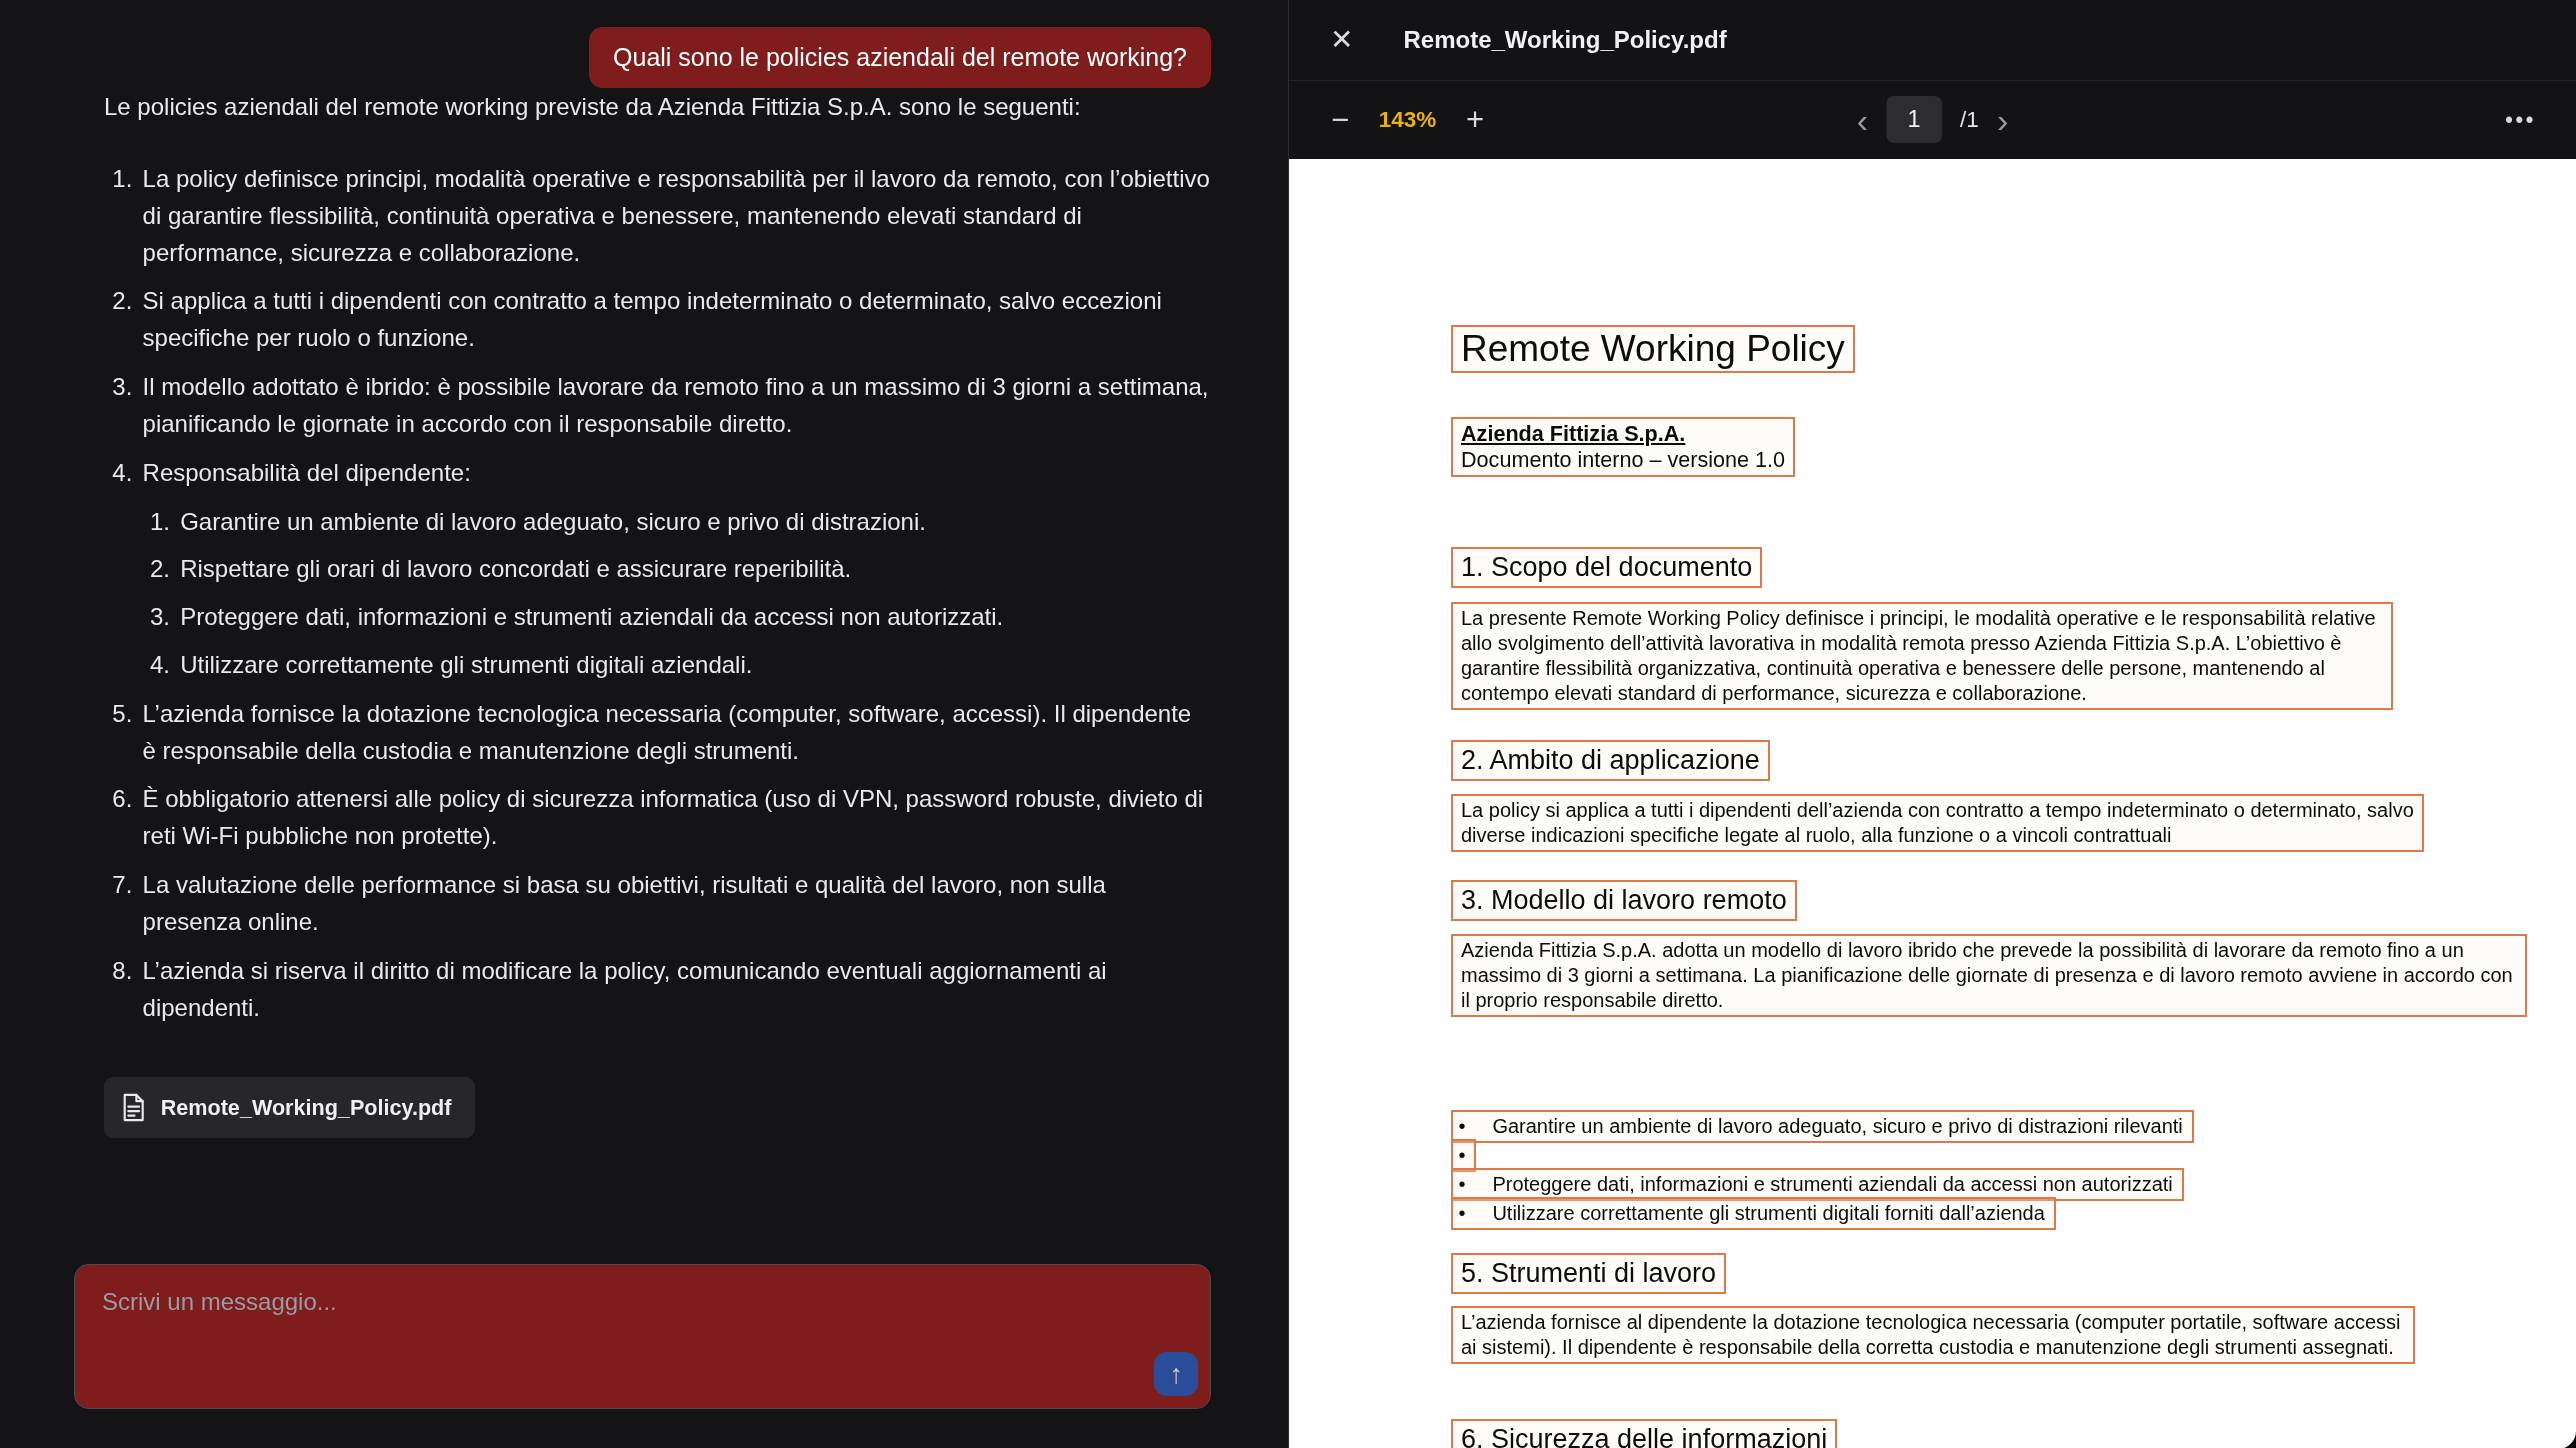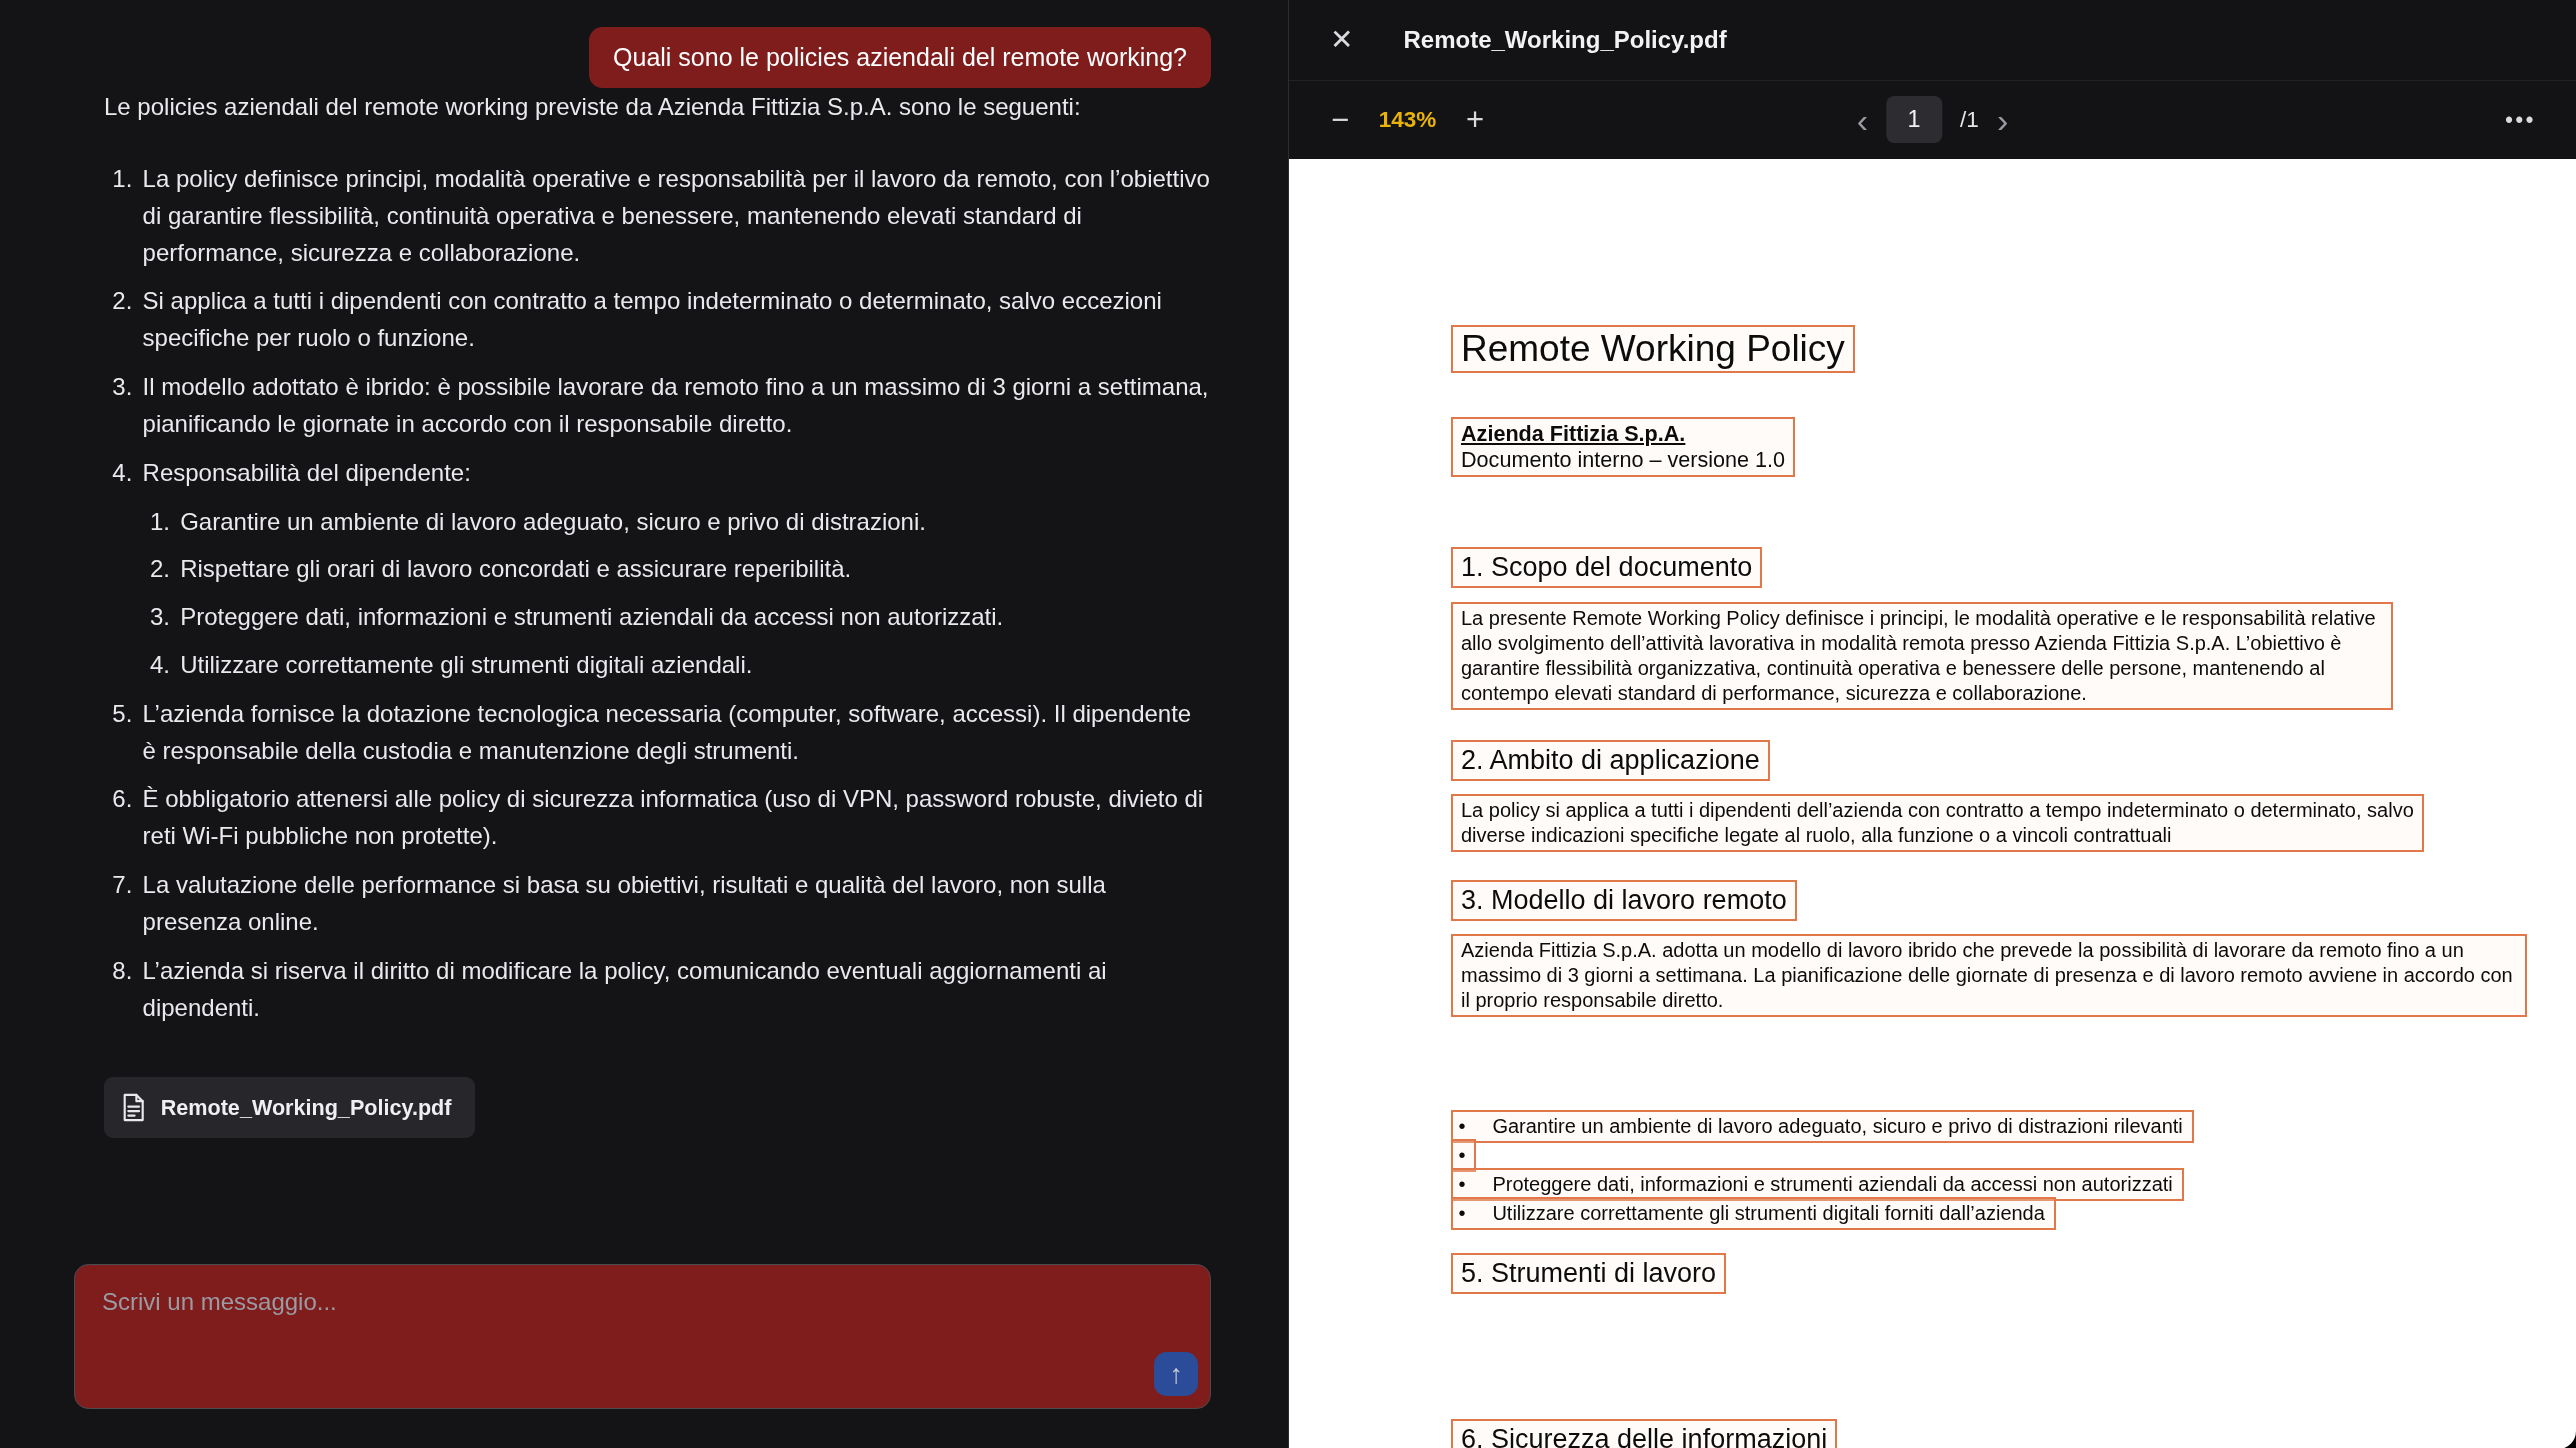--- a/index.html
+++ b/index.html
@@ -197,19 +197,20 @@
       <div class="obox blt bl2">
         <span>•</span>
         <span>Proteggere dati, informazioni e strumenti aziendali da accessi non autorizzati</span>
       </div>
       <div class="obox blt bl3">
         <span>•</span>
         <span>Utilizzare correttamente gli strumenti digitali forniti dall’azienda</span>
       </div>
 
       <div class="obox h s4h">5. Strumenti di lavoro</div>
+      <div class="obox b s4b">L’azienda fornisce al dipendente la dotazione tecnologica necessaria (computer portatile, software accessi ai sistemi). Il dipendente è responsabile della corretta custodia e manutenzione degli strumenti assegnati.</div>
 
       <div class="obox h s5h">6. Sicurezza delle informazioni</div>
 
     </div>
   </section>
 </div>
 
 
 </body></html>

